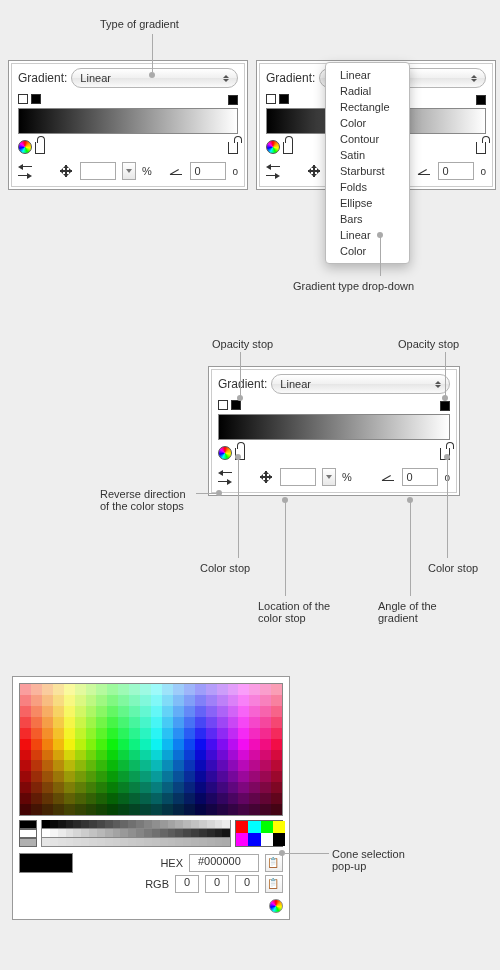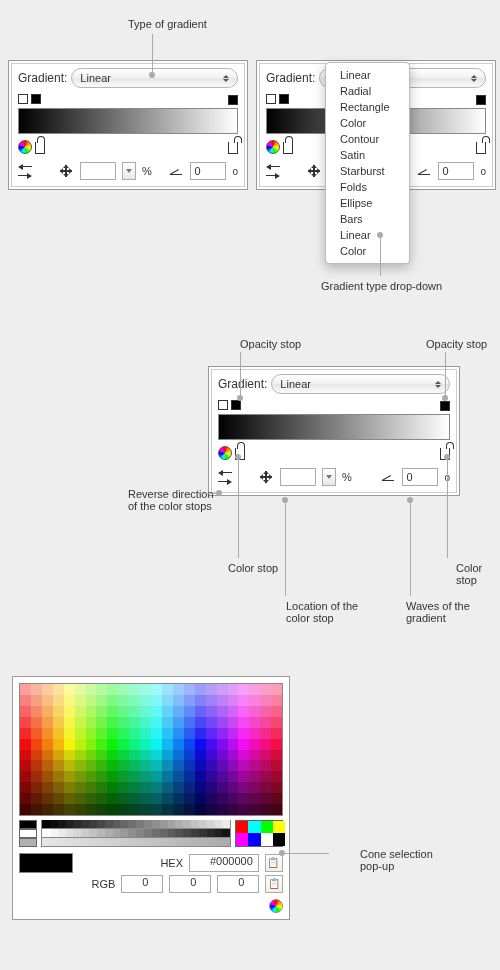--- a/index.html
+++ b/index.html
@@ -87,32 +87,32 @@
   .dd-btn .tri{width:0;height:0;border-left:3px solid transparent;border-right:3px solid transparent;border-top:4px solid #777;}
   .angle-icon{width:14px;height:14px;position:relative;}
   .angle-icon::before{content:"";position:absolute;left:0;bottom:3px;width:12px;height:1px;background:#333;}
   .angle-icon::after{content:"";position:absolute;left:0;bottom:3px;width:10px;height:1px;background:#333;transform-origin:left;transform:rotate(-30deg);}
   .deg{font-size:10px;}
   .dropdown{
     position:absolute;background:#fff;border:1px solid #bbb;border-radius:4px;
     box-shadow:0 4px 12px rgba(0,0,0,.25);padding:4px 0;
   }
   .dropdown .item{padding:2px 14px;font-size:11px;white-space:nowrap;}
-  .callout{position:absolute;font-size:11px;color:#333;margin-left:28px;}
+  .callout{position:absolute;font-size:11px;color:#333;}
   .leader{position:absolute;background:#aaa;}
   .leader-dot{position:absolute;width:6px;height:6px;border-radius:50%;background:#aaa;}
   
   .swatch-grid{display:grid;grid-template-columns:repeat(24,1fr);gap:0;border:1px solid #888;}
   .swatch-grid div{width:100%;aspect-ratio:1/1;}
   .gray-row{display:grid;grid-template-columns:repeat(24,1fr);border:1px solid #888;border-top:none;}
   .gray-row div{aspect-ratio:1/1;}
   .picker-bottom{display:flex;align-items:center;gap:6px;margin-top:6px;}
   .cur-swatch{width:54px;height:20px;background:#000;border:1px solid #888;}
   .field-label{font-size:11px;width:32px;text-align:right;}
-  .txt-input{border:1px solid #aaa;background:#fff;height:18px;font-size:11px;padding:0 20px;}
+  .txt-input{border:1px solid #aaa;background:#fff;height:18px;font-size:11px;padding:0 8px;}
   .clip-btn{width:18px;height:18px;border:1px solid #aaa;background:linear-gradient(#fff,#eee);display:flex;align-items:center;justify-content:center;font-size:10px;}
   .mini-grid{display:grid;grid-template-columns:repeat(4,1fr);gap:0;width:48px;border:1px solid #666;}
   .mini-grid div{aspect-ratio:1/1;}
   .spacer{flex:1;}
 </style>
 </head>
 <body>
 
 <div class="panel" style="left:8px;top:60px;width:240px;">
   <div class="panel-inner">
@@ -310,21 +310,21 @@
 <div class="leader-dot" style="left:235px;top:454px;"></div>
 
 <div class="callout" style="left:428px;top:562px;">Color stop</div>
 <div class="leader" style="left:447px;top:458px;width:1px;height:100px;"></div>
 <div class="leader-dot" style="left:444px;top:454px;"></div>
 
 <div class="callout" style="left:258px;top:600px;width:80px;">Location of the color stop</div>
 <div class="leader" style="left:285px;top:500px;width:1px;height:96px;"></div>
 <div class="leader-dot" style="left:282px;top:497px;"></div>
 
-<div class="callout" style="left:378px;top:600px;width:70px;">Waves of the gradient</div>
+<div class="callout" style="left:378px;top:600px;width:70px;">Angle of the gradient</div>
 <div class="leader" style="left:410px;top:500px;width:1px;height:96px;"></div>
 <div class="leader-dot" style="left:407px;top:497px;"></div>
 
 <div class="panel" style="left:12px;top:676px;width:278px;">
   <div style="padding:6px;">
     <div class="swatch-grid" id="swatch-grid">
         <div style="background: rgb(250, 158, 158);"></div>
         <div style="background: rgb(250, 181, 158);"></div>
         <div style="background: rgb(250, 204, 158);"></div>
         <div style="background: rgb(250, 227, 158);"></div>

